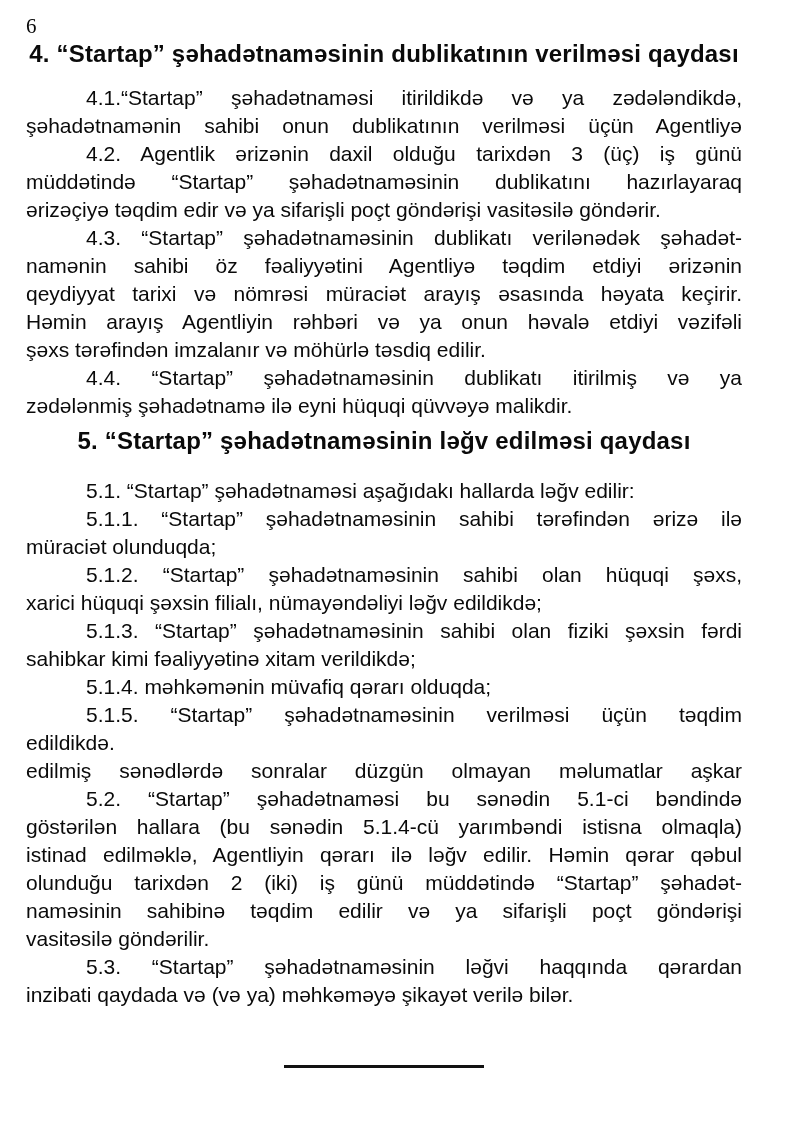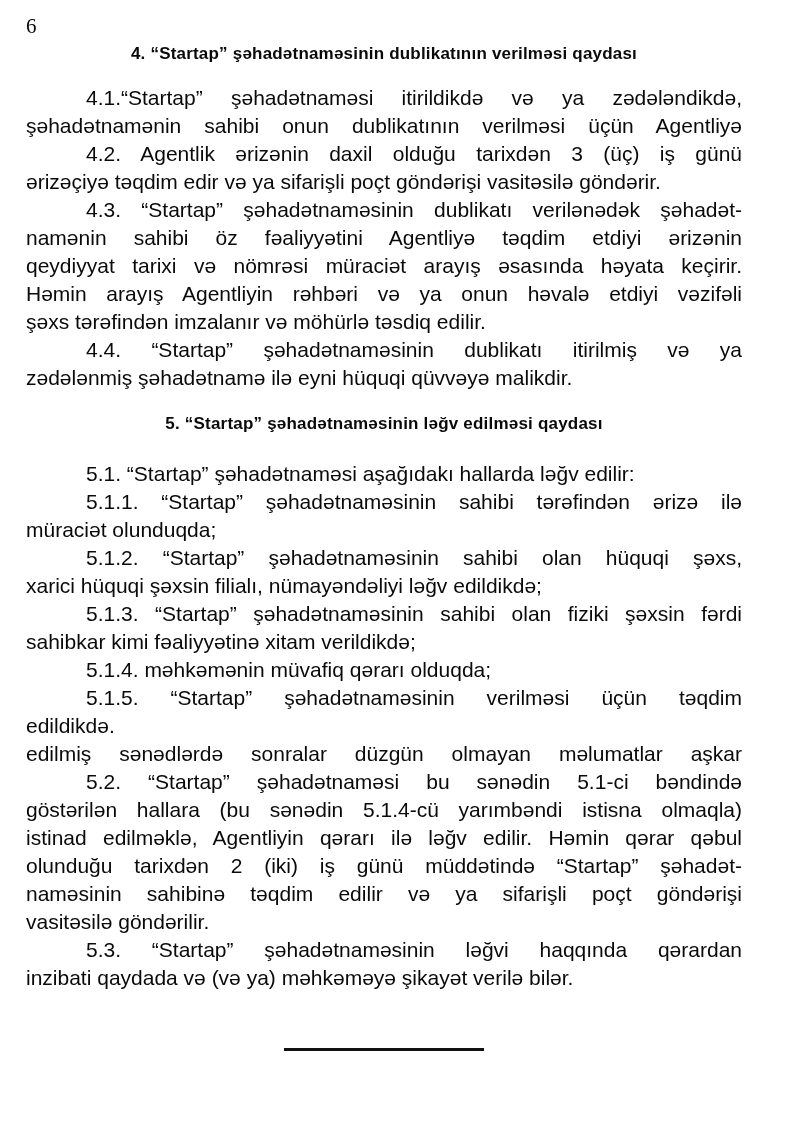--- a/index.html
+++ b/index.html
@@ -19,27 +19,27 @@
     overflow: hidden;
   }
   .page-number {
     font-family: "Liberation Serif", serif;
     font-size: 21px;
     line-height: 28px;
     height: 28px;
   }
   .heading {
     font-weight: bold;
-    font-size: 17px;
+    font-size: 24px;
     line-height: 28px;
     text-align: center;
     letter-spacing: 0.2px;
   }
   .h-first { margin: 0 0 16px 0; }
-  .h-next  { margin: 18px 0 22px 0; }
+  .h-next  { margin: 7px 0 22px 0; }
   .para { margin: 0; }
   .line {
     font-size: 21px;
     line-height: 28px;
     height: 28px;
     overflow: hidden;
   }
   .just {
     text-align: justify;
     text-align-last: justify;
@@ -58,20 +58,21 @@
 <main class="page">
   <div class="page-number">6</div>
   <div class="doc-body" id="doc-body">
       <div class="heading h-first">4. “Startap” şəhadətnaməsinin dublikatının verilməsi qaydası</div>
       <div class="para">
         <div class="line just first">4.1.“Startap” şəhadətnaməsi itirildikdə və ya zədələndikdə,</div>
         <div class="line just">şəhadətnamənin sahibi onun dublikatının verilməsi üçün Agentliyə</div>
       </div>
       <div class="para">
         <div class="line just first">4.2. Agentlik ərizənin daxil olduğu tarixdən 3 (üç) iş günü</div>
+        <div class="line just">müddətində “Startap” şəhadətnaməsinin dublikatını hazırlayaraq</div>
         <div class="line">ərizəçiyə təqdim edir və ya sifarişli poçt göndərişi vasitəsilə göndərir.</div>
       </div>
       <div class="para">
         <div class="line just first">4.3. “Startap” şəhadətnaməsinin dublikatı verilənədək şəhadət-</div>
         <div class="line just">namənin sahibi öz fəaliyyətini Agentliyə təqdim etdiyi ərizənin</div>
         <div class="line just">qeydiyyat tarixi və nömrəsi müraciət arayış əsasında həyata keçirir.</div>
         <div class="line just">Həmin arayış Agentliyin rəhbəri və ya onun həvalə etdiyi vəzifəli</div>
         <div class="line">şəxs tərəfindən imzalanır və möhürlə təsdiq edilir.</div>
       </div>
       <div class="para">

